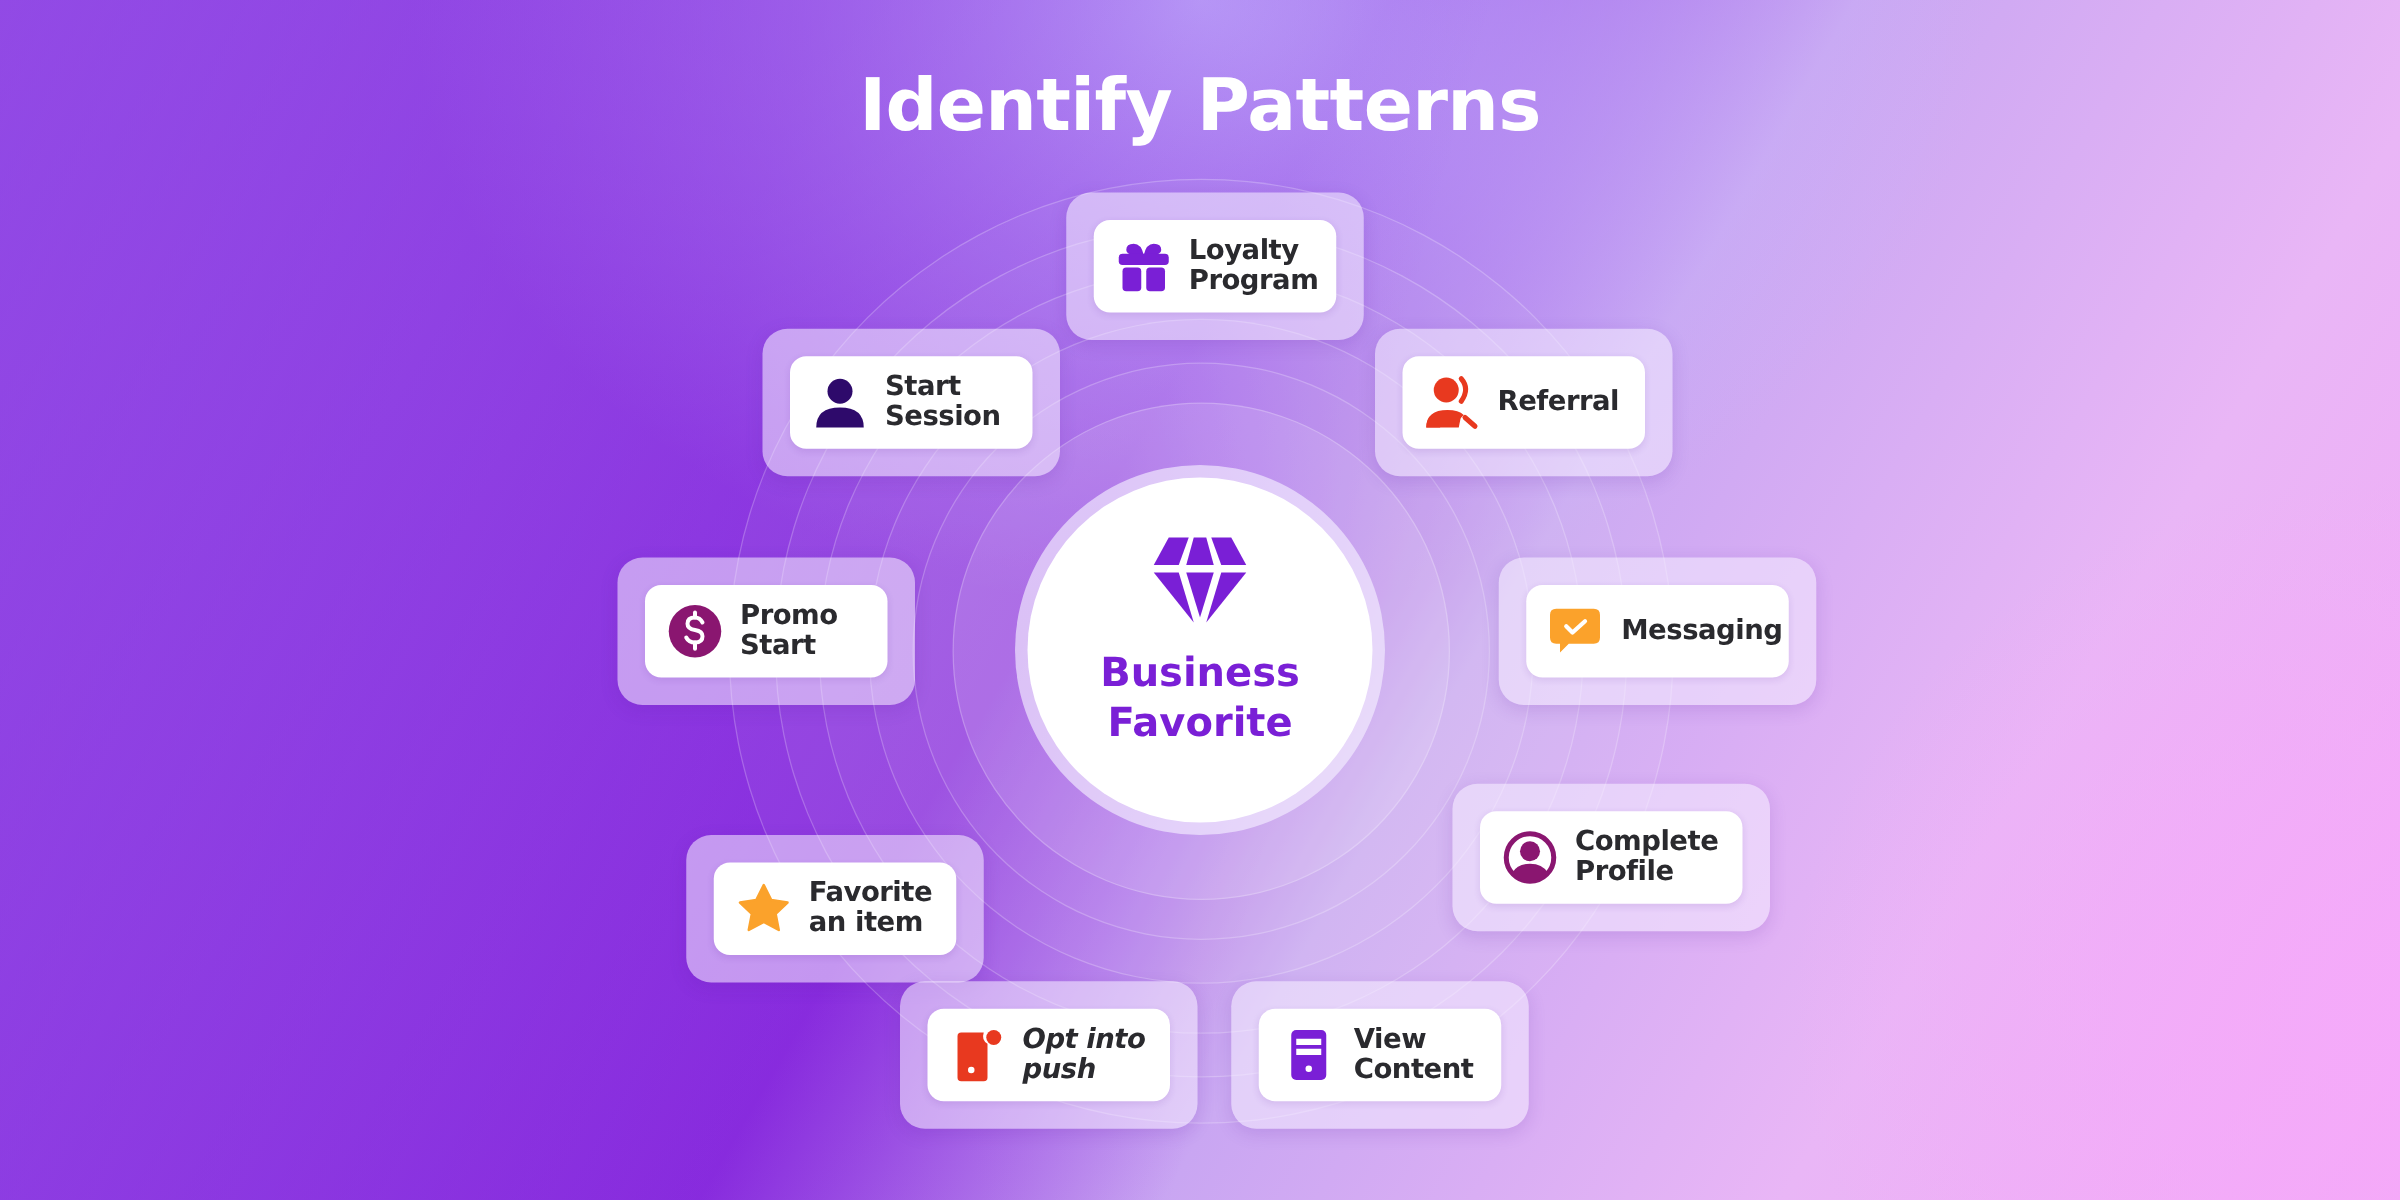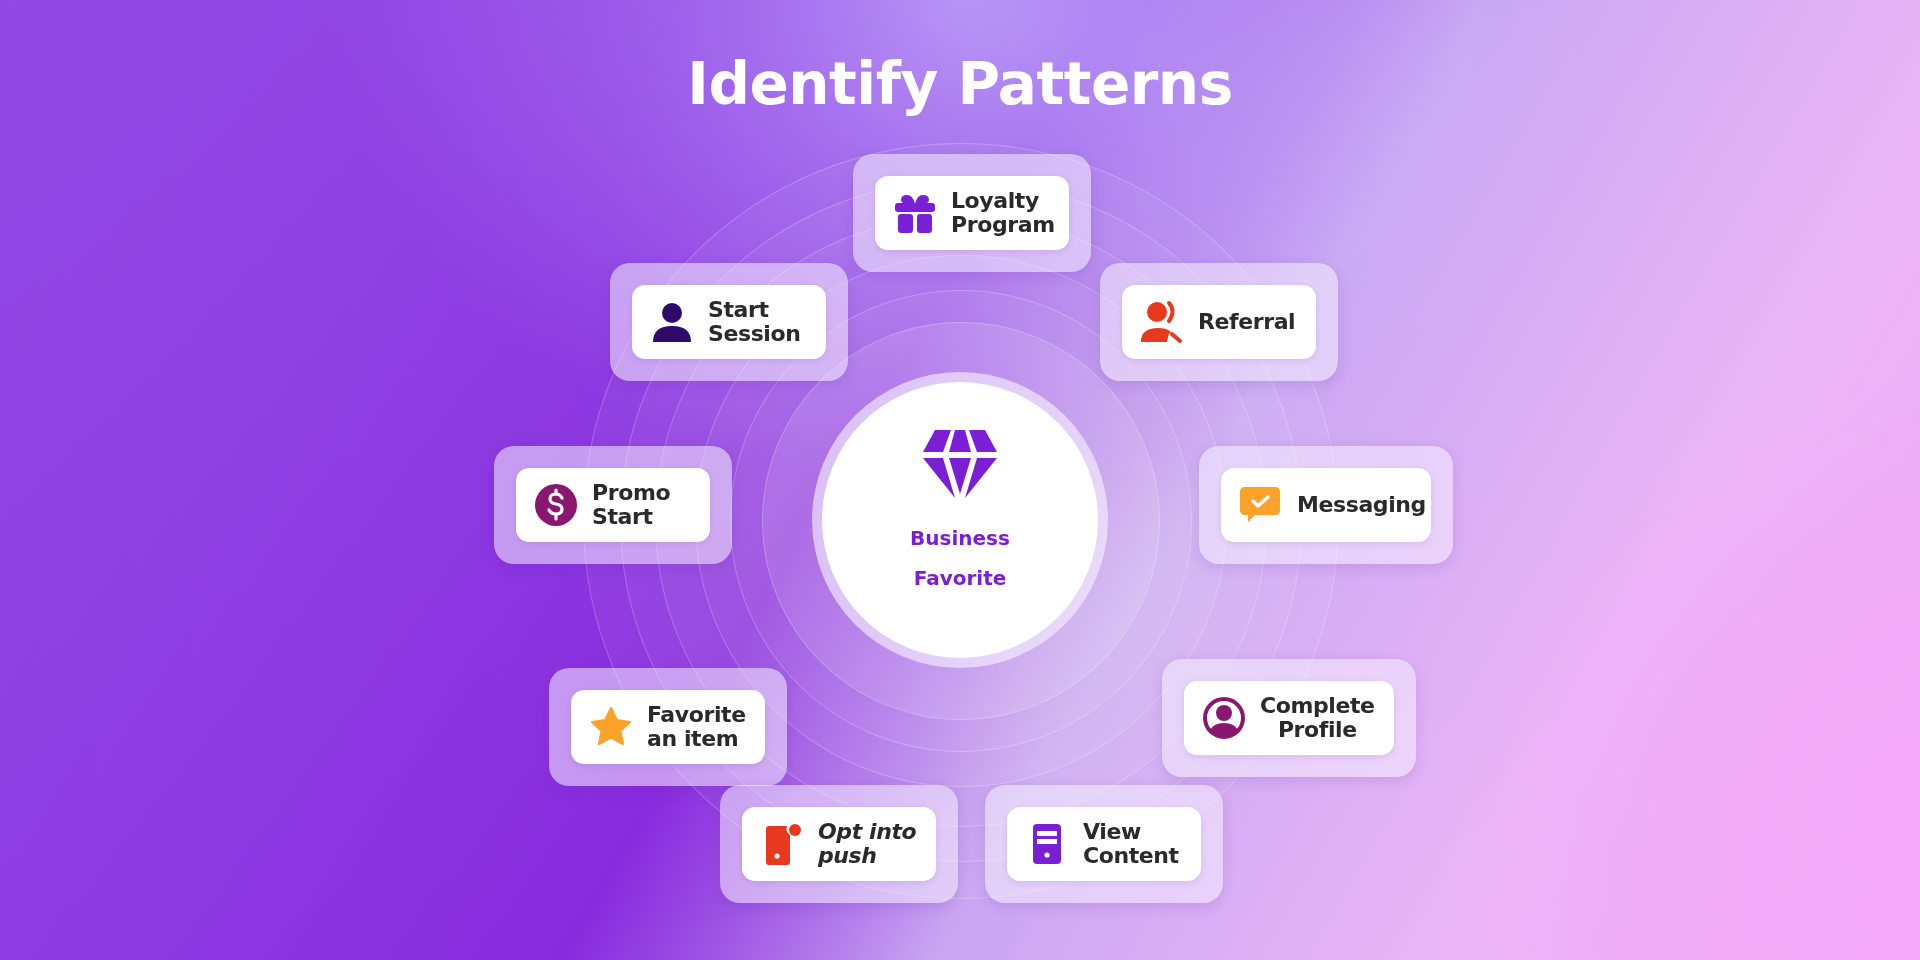--- a/index.html
+++ b/index.html
@@ -30,21 +30,21 @@
     position:absolute; left:812px; top:372px; width:296px; height:296px;
     border-radius:50%; background:rgba(245,238,255,0.65);
   }
   .center-circle {
     position:absolute; left:822px; top:382px; width:276px; height:276px;
     border-radius:50%; background:#fff;
     display:flex; flex-direction:column; align-items:center; justify-content:center;
   }
   .center-icon { width:78px; height:74px; margin-top:-14px; margin-bottom:16px; }
   .center-label {
-    color:#7a1fd6; font-weight:700; font-size:20px; line-height:40px; text-align:center;
+    color:#7a1fd6; font-weight:700; font-size:32px; line-height:40px; text-align:center;
     font-family:"DejaVu Sans", sans-serif;
   }
   .node {
     position:absolute; padding:22px; border-radius:20px;
     background:rgba(245,238,255,0.55);
     box-shadow: 0 4px 14px rgba(90,30,160,0.15);
   }
   .node-card {
     background:#fff; border-radius:13px; height:74px;
     display:flex; align-items:center; padding:0 16px 0 18px; box-sizing:border-box;
@@ -171,21 +171,21 @@
         <path d="M22 3 l6 12 l13 2 l-9.5 9 l2.5 13 l-12 -6.5 l-12 6.5 l2.5 -13 l-9.5 -9 l13 -2z" fill="#fba22b" stroke="#fba22b" stroke-width="2" stroke-linejoin="round"></path>
       </svg>
     </div>
     <div>
       <div class="node-label">Favorite</div>
       <div class="node-label">an item</div>
     </div>
   </div>
 </div>
 
-<div class="node" style="left:1162px;top:659px;width:210px;text-align:center;">
+<div class="node" style="left:1162px;top:627px;width:210px;">
   <div class="node-card">
     <div class="node-icon">
       <svg width="44" height="44" viewBox="0 0 44 44">
         <circle cx="22" cy="22" r="19" fill="none" stroke="#8a1670" stroke-width="4"></circle>
         <circle cx="22" cy="17" r="8" fill="#8a1670"></circle>
         <path d="M8 34 q4 -7 14 -7 q10 0 14 7 q-5 7 -14 7 q-9 0 -14 -7z" fill="#8a1670"></path>
       </svg>
     </div>
     <div>
       <div class="node-label">Complete</div>

